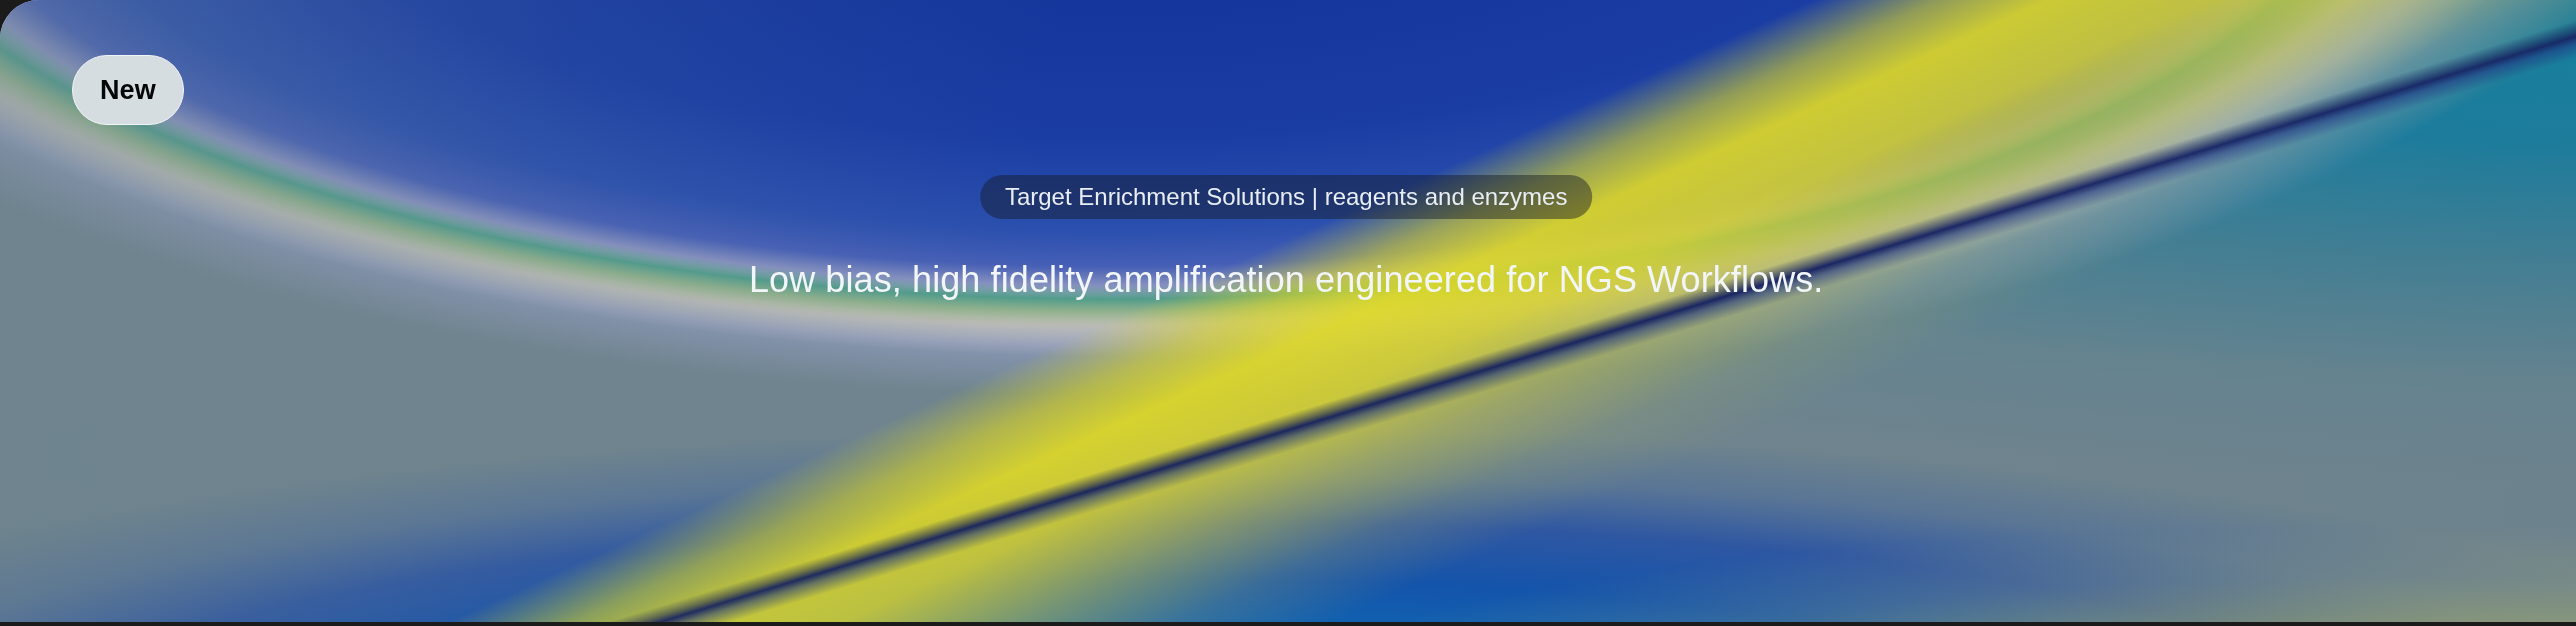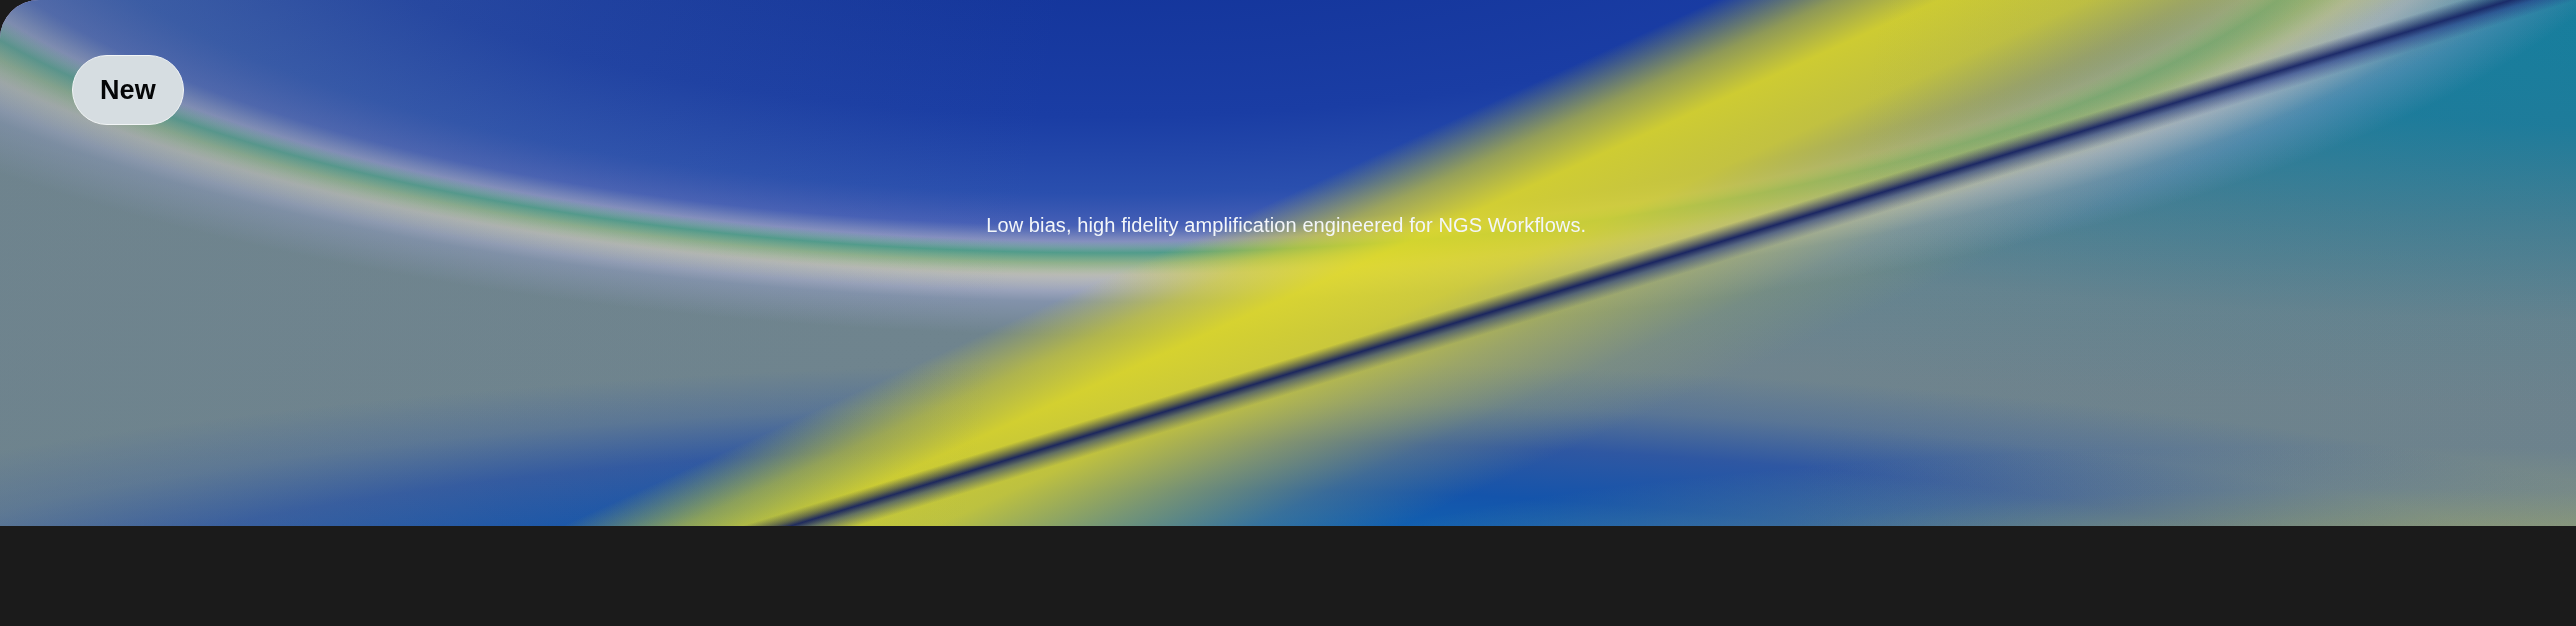--- a/index.html
+++ b/index.html
@@ -12,21 +12,21 @@
     width: 2576px;
     height: 626px;
     overflow: hidden;
     font-family: "Liberation Sans", sans-serif;
   }
 
   
   .hero {
     position: relative;
     width: 2576px;
-    height: 526px;
+    height: 622px;
     overflow: hidden;
     border-top-left-radius: 39px;
     background: #8b5cf6;
     isolation: isolate;
   }
 
   
   .bg-layer {
     position: absolute;
     inset: 0;
@@ -209,21 +209,21 @@
     font-weight: 700;
     letter-spacing: -1.1px;
     line-height: 1;
     white-space: nowrap;
     text-align: center;
   }
 
   .subhead {
     margin: 38px 0 0 0;
     color: #f3f6f9;
-    font-size: 20px;
+    font-size: 36px;
     font-weight: 400;
     letter-spacing: 0.1px;
     line-height: 1.25;
     white-space: nowrap;
     text-align: center;
   }
 </style>
 </head>
 <body>
 
@@ -239,20 +239,23 @@
   <div class="bg-layer bg-ribbon2"></div>
   <div class="bg-layer bg-edge"></div>
   <div class="bg-layer bg-veil"></div>
 
   <div class="badge-new">
     <span>New</span>
   </div>
 
   <div class="content">
 
+    <div class="eyebrow">
+      <span>Target Enrichment Solutions | reagents and enzymes</span>
+    </div>
 
 
     <p class="subhead">Low bias, high fidelity amplification engineered for NGS Workflows.</p>
 
   </div>
 
 </div>
 
 
 </body></html>

